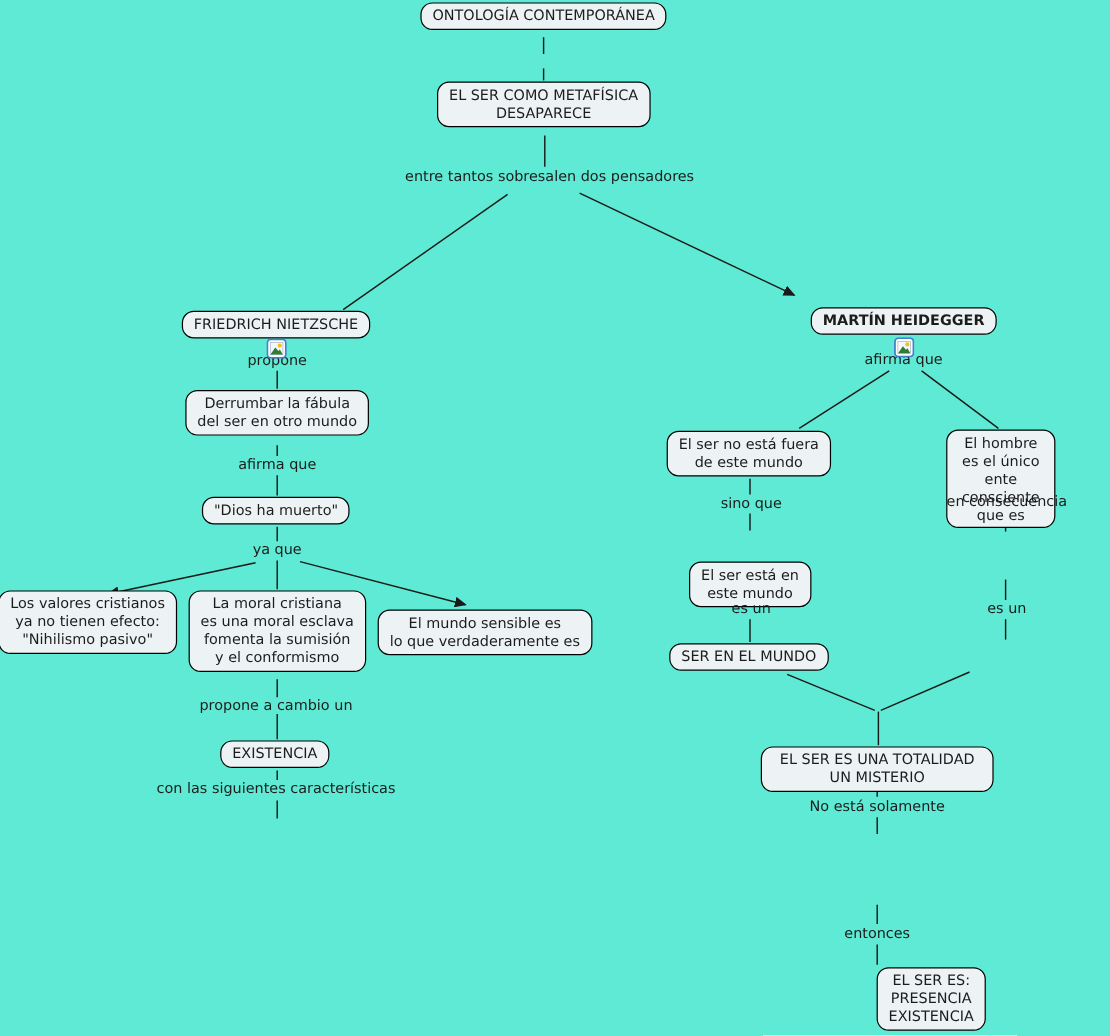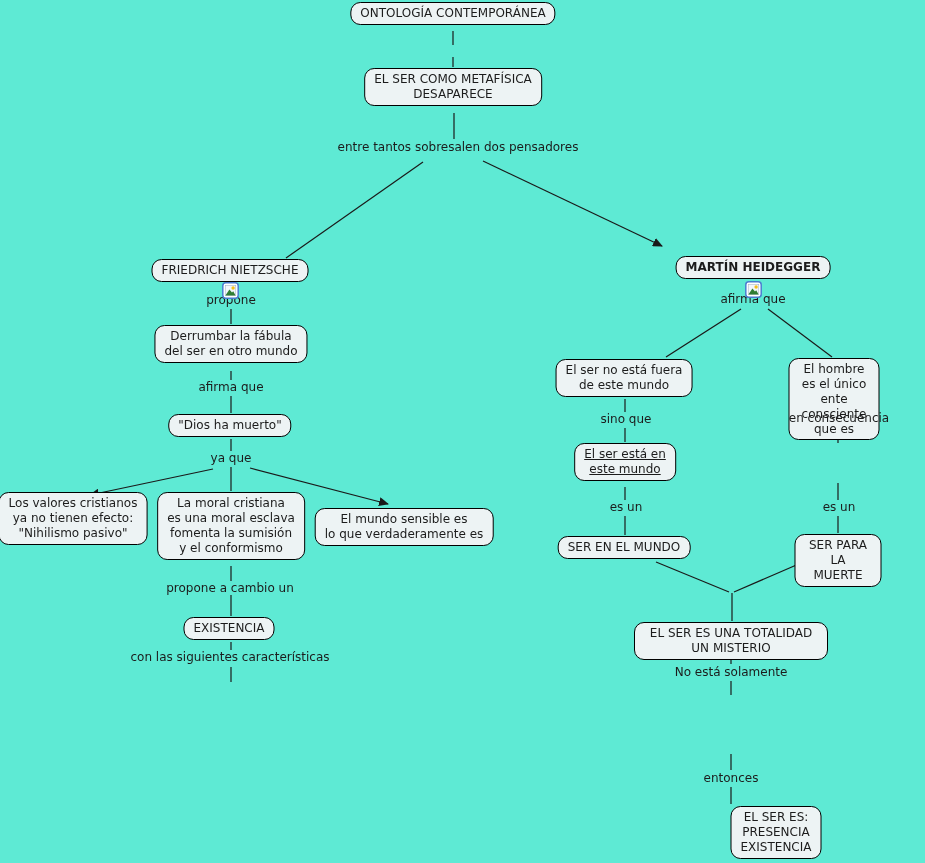--- a/index.html
+++ b/index.html
@@ -26,21 +26,21 @@
   #n-derrumbar{left:231px;top:325px;}
   #n-dios{left:230px;top:414px;}
   #n-valores{left:73px;top:492px;}
   #n-moral{left:231px;top:492px;}
   #n-mundo-sensible{left:404px;top:508px;}
   #n-superhombre{left:229px;top:617px;}
   #n-caracteristicas{left:230px;top:683px;}
   #n-heidegger{left:753px;top:256px;font-weight:bold;}
   #n-ser-no-fuera{left:624px;top:359px;}
   #n-hombre-unico{left:834px;top:358px;}
-  #n-ser-esta{left:625px;top:443px;text-decoration:underline;}
+  #n-ser-esta{left:625px;top:468px;}
   #n-hombre-consciente{left:837px;top:444px;}
   #n-ser-en-el-mundo{left:624px;top:536px;}
   #n-ser-para-la-muerte{left:838px;top:534px;}
   #n-totalidad{left:731px;top:622px;}
   #n-no-solamente{left:732px;top:696px;}
   #n-ser-es{left:732px;top:806px;margin-left:44px;}
 
   
   #l-dos-pensadores{left:458px;top:141px;}
   #l-propone{left:231px;top:294px;}
@@ -133,21 +133,20 @@
 lo que verdaderamente es</div>
   <div class="node" id="n-superhombre">EXISTENCIA</div>
   <div class="node" id="n-heidegger">MARTÍN HEIDEGGER</div>
   <div class="node" id="n-ser-no-fuera">El ser no está fuera
 de este mundo</div>
   <div class="node" id="n-hombre-unico">El hombre es el único ente
 consciente que es</div>
   <div class="node" id="n-ser-esta">El ser está en
 este mundo</div>
   <div class="node" id="n-ser-en-el-mundo">SER EN EL MUNDO</div>
-  <div class="node" id="n-ser-para-la-muerte">SER PARA LA MUERTE</div>
   <div class="node" id="n-totalidad">EL SER ES UNA TOTALIDAD UN MISTERIO</div>
   <div class="node" id="n-ser-es">EL SER ES:
 PRESENCIA
 EXISTENCIA</div>
 
   <div class="lbl" id="l-dos-pensadores">entre tantos sobresalen dos pensadores</div>
   <div class="lbl" id="l-propone">propone</div>
   <div class="lbl" id="l-afirma-n">afirma que</div>
   <div class="lbl" id="l-ya-que">ya que</div>
   <div class="lbl" id="l-propone-cambio">propone a cambio un</div>

